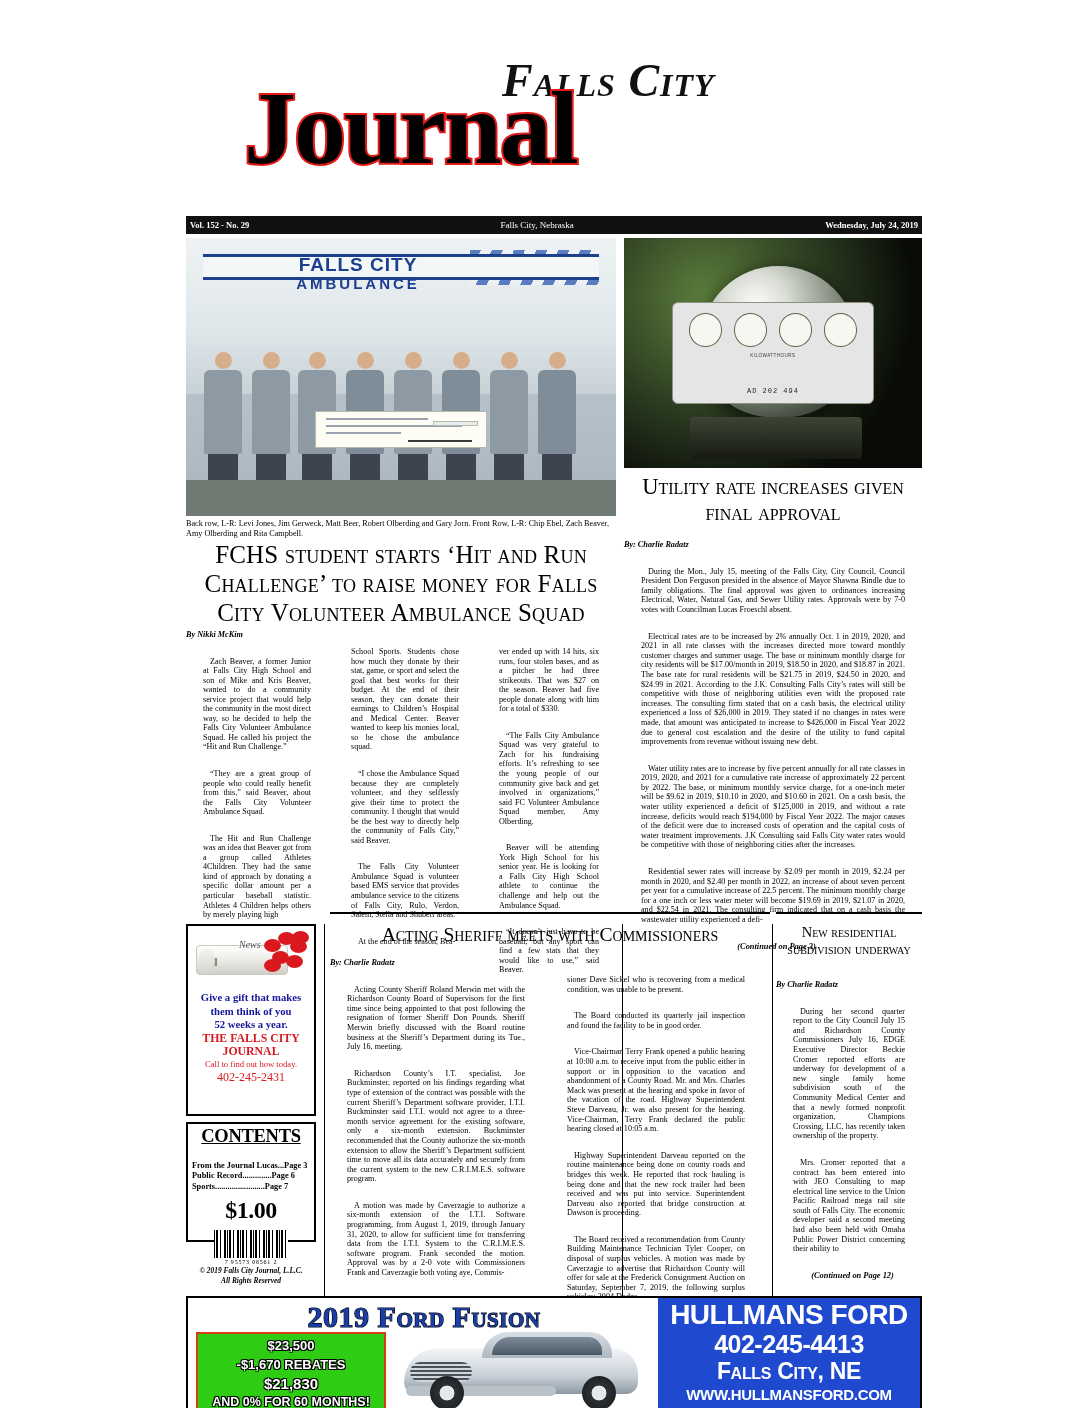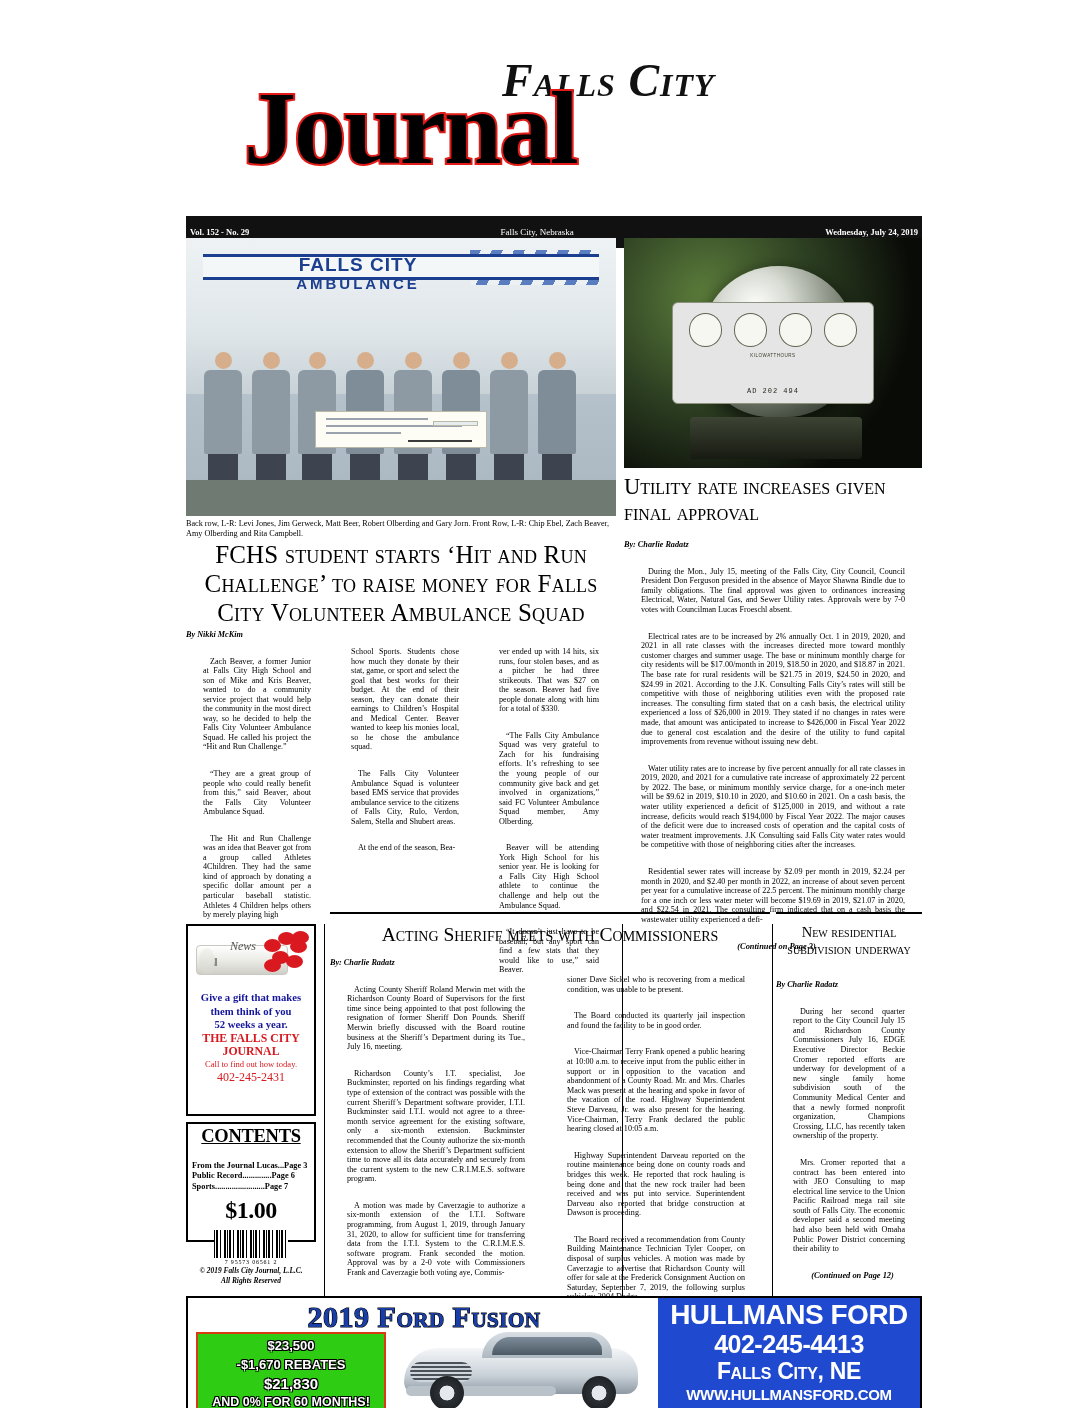--- a/index.html
+++ b/index.html
@@ -34,21 +34,21 @@
     paint-order: stroke fill;
     letter-spacing:-2px;
     white-space:nowrap;
   }
 
   
   .folio {
     position:absolute; left:186px; top:176px; width:736px; height:16px;
     background:#111; color:#fff;
     font-size:8.5px; font-weight:bold;
-    display:flex; align-items:center; padding:16px 4px;
+    display:flex; align-items:center; padding:9px 4px;
   }
   .folio .fo-left  { flex:0 0 auto; }
   .folio .fo-mid   { flex:1 1 auto; text-align:center; font-weight:normal; font-size:9px;}
   .folio .fo-right { flex:0 0 auto; text-align:right; }
 
   
   .photo-main {
     position:absolute; left:186px; top:198px; width:430px; height:278px;
     overflow:hidden; background:#b8c4cc;
   }
@@ -107,21 +107,21 @@
       background:linear-gradient(#3d4434,#171a12); border-radius:4px; }
 
   
   .hl-main {
     position:absolute; left:186px; top:500px; width:430px;
     text-align:center; font-size:25px; line-height:29px;
     font-variant:small-caps; font-weight:normal; letter-spacing:.2px;
   }
   .hl-util {
     position:absolute; left:624px; top:434px; width:298px;
-    text-align:left; font-size:22.5px; line-height:26px;
+    text-align:center; font-size:22.5px; line-height:26px;
     font-variant:small-caps;
   }
 
   
   .col { position:absolute; font-size:8.1px; line-height:9.55px; text-align:justify; }
   .col p { margin:17px; text-indent:7px; }
   .col p.noind { text-indent:0; }
   .byline { font-style:italic; font-weight:bold; font-size:8.2px; margin-bottom:1px; display:block; text-indent:0;}
 
   .c1 { left:186px; top:590px; width:142px; }
@@ -137,21 +137,21 @@
   
   .giftad {
     position:absolute; left:186px; top:884px; width:130px; height:192px;
     border:2px solid #000; background:#fff; text-align:center; overflow:hidden;
   }
   .gift-img { position:relative; height:62px; margin:3px 2px 0; }
   .paper-roll { position:absolute; left:6px; top:16px; width:92px; height:30px;
      background:linear-gradient(#ffffff,#e9e9e4 55%,#cfcfc8); border:1px solid #c9c9c2; border-radius:4px; }
   .paper-roll:after { content:""; position:absolute; left:2px; top:2px; width:16px; height:26px;
      border-radius:50%; background:linear-gradient(#f4f4ef,#d4d4cd); }
-  .roll-txt { position:absolute; left:40px; top:10px; font-style:italic; font-size:12px; color:#555;text-align:right;}
+  .roll-txt { position:absolute; left:49px; top:10px; font-style:italic; font-size:10px; color:#555;text-align:right;}
   .roll-sq { position:absolute; left:12px; top:12px; width:8px; height:8px; background:#8b8b84;}
   .bow { position:absolute; right:2px; top:2px; width:48px; height:44px; }
   .bow i { position:absolute; width:17px; height:13px; background:#d9181f; border-radius:50%; }
   .gift-blue { color:#15169c; font-weight:bold; font-size:10.7px; line-height:13.5px; }
   .gift-red { color:#d9181f; font-weight:bold; font-size:11.8px; line-height:13.5px; }
   .gift-red-sm { color:#d9181f; font-size:8.6px; line-height:11px; }
   .gift-phone { color:#d9181f; font-size:12px; line-height:14px; }
 
   
   .contents {
@@ -317,20 +317,21 @@
   <div class="hl-main">FCHS student starts ‘Hit and Run Challenge’ to raise money for Falls City Volunteer Ambulance Squad</div>
 
   <div class="col c1">
     <span class="byline">By Nikki McKim</span>
     <p>Zach Beaver, a former Junior at Falls City High School and son of Mike and Kris Beaver, wanted to do a community service project that would help the community in the most direct way, so he decided to help the Falls City Volunteer Ambulance Squad. He called his project the “Hit and Run Challenge.”</p>
     <p>“They are a great group of people who could really benefit from this,” said Beaver, about the Falls City Volunteer Ambulance Squad.</p>
     <p>The Hit and Run Challenge was an idea that Beaver got from a group called Athletes 4Children. They had the same kind of approach by donating a specific dollar amount per a particular baseball statistic. Athletes 4 Children helps others by merely playing high</p>
   </div>
   <div class="col c2">
     <p class="noind">School Sports. Students chose how much they donate by their stat, game, or sport and select the goal that best works for their budget. At the end of their season, they can donate their earnings to Children’s Hospital and Medical Center. Beaver wanted to keep his monies local, so he chose the ambulance squad.</p>
+    <p>“I chose the Ambulance Squad because they are completely volunteer, and they selflessly give their time to protect the community. I thought that would be the best way to directly help the community of Falls City,” said Beaver.</p>
     <p>The Falls City Volunteer Ambulance Squad is volunteer based EMS service that provides ambulance service to the citizens of Falls City, Rulo, Verdon, Salem, Stella and Shubert areas.</p>
     <p>At the end of the season, Bea-</p>
   </div>
   <div class="col c3">
     <p class="noind">ver ended up with 14 hits, six runs, four stolen bases, and as a pitcher he had three strikeouts. That was $27 on the season. Beaver had five people donate along with him for a total of $330.</p>
     <p>“The Falls City Ambulance Squad was very grateful to Zach for his fundraising efforts. It’s refreshing to see the young people of our community give back and get involved in organizations,” said FC Volunteer Ambulance Squad member, Amy Olberding.</p>
     <p>Beaver will be attending York High School for his senior year. He is looking for a Falls City High School athlete to continue the challenge and help out the Ambulance Squad.</p>
     <p>“It doesn’t just have to be baseball, but any sport can find a few stats that they would like to use,” said Beaver.</p>
   </div>
 

